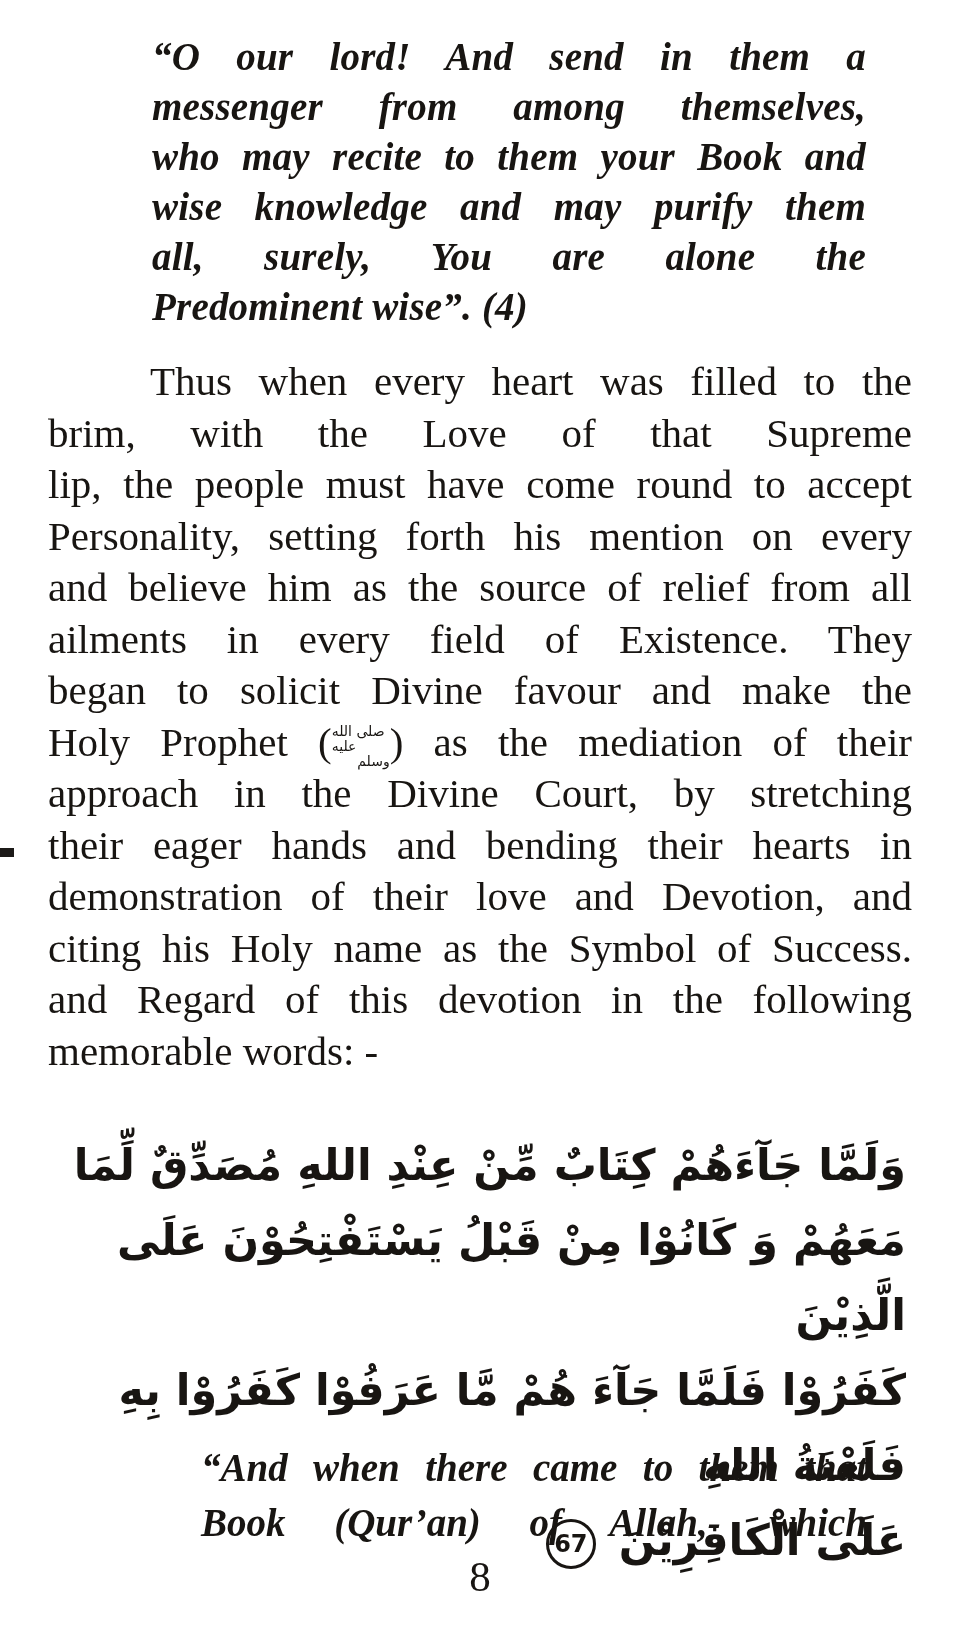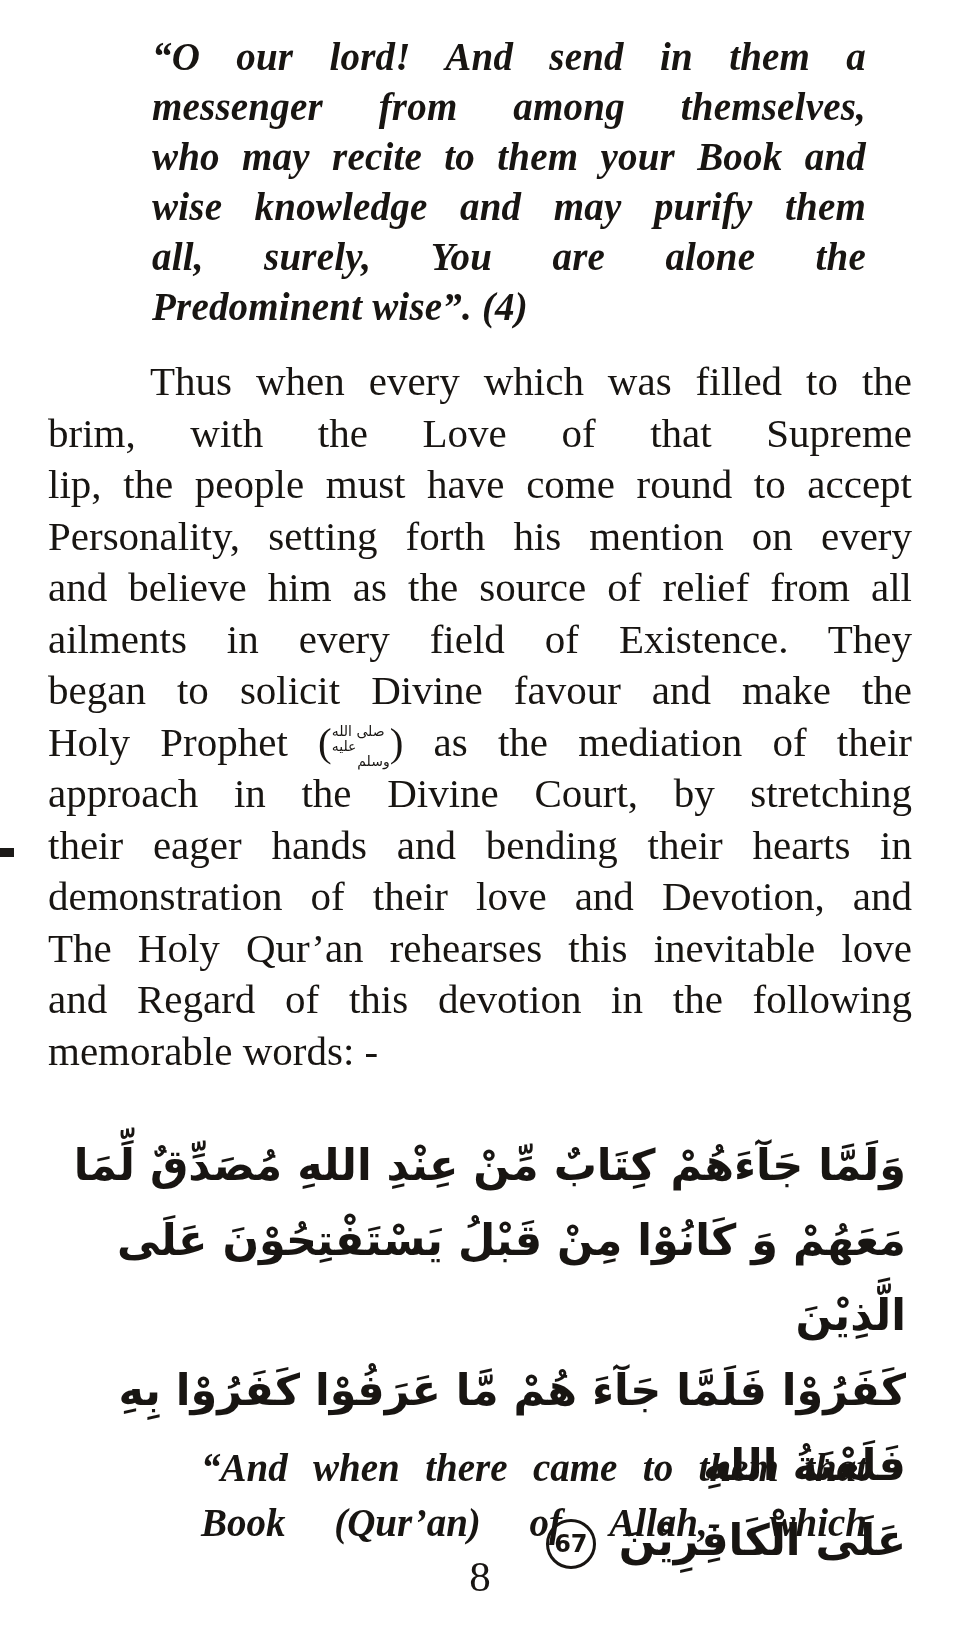--- a/index.html
+++ b/index.html
@@ -118,32 +118,32 @@
   <div class="top-quote lines">
       <div class="line">“O our lord! And send in them a</div>
       <div class="line">messenger from among themselves,</div>
       <div class="line">who may recite to them your Book and</div>
       <div class="line">wise knowledge and may purify them</div>
       <div class="line">all, surely, You are alone the</div>
       <div class="line nojustify">Predominent wise”. (4)</div>
     </div>
 
   <div class="body-paragraph lines">
-      <div class="line indent">Thus when every which was filled to the</div>
+      <div class="line indent">Thus when every heart was filled to the</div>
       <div class="line">brim, with the Love of that Supreme</div>
       <div class="line">lip, the people must have come round to accept</div>
       <div class="line">Personality, setting forth his mention on every</div>
       <div class="line">and believe him as the source of relief from all</div>
       <div class="line">ailments in every field of Existence. They</div>
       <div class="line">began to solicit Divine favour and make the</div>
       <div class="line"><span>Holy Prophet (</span><span class="saw-mark">صلى الله عليه وسلم</span><span>) as the mediation of their</span></div>
       <div class="line">approach in the Divine Court, by stretching</div>
       <div class="line">their eager hands and bending their hearts in</div>
       <div class="line">demonstration of their love and Devotion, and</div>
-      <div class="line">The Holy Qur’an rehearses this inevitable love</div>
+      <div class="line">citing his Holy name as the Symbol of Success.</div>
       <div class="line">and Regard of this devotion in the following</div>
       <div class="line nojustify">memorable words: -</div>
     </div>
 
   <div class="margin-mark"></div>
 
   <div class="arabic-verse lines">
       <div class="line">وَلَمَّا جَآءَهُمْ كِتَابٌ مِّنْ عِنْدِ اللهِ مُصَدِّقٌ لِّمَا</div>
       <div class="line">مَعَهُمْ وَ كَانُوْا مِنْ قَبْلُ يَسْتَفْتِحُوْنَ عَلَى الَّذِيْنَ</div>
       <div class="line">كَفَرُوْا فَلَمَّا جَآءَ هُمْ مَّا عَرَفُوْا كَفَرُوْا بِهِ فَلَعْنَةُ اللهِ</div>

